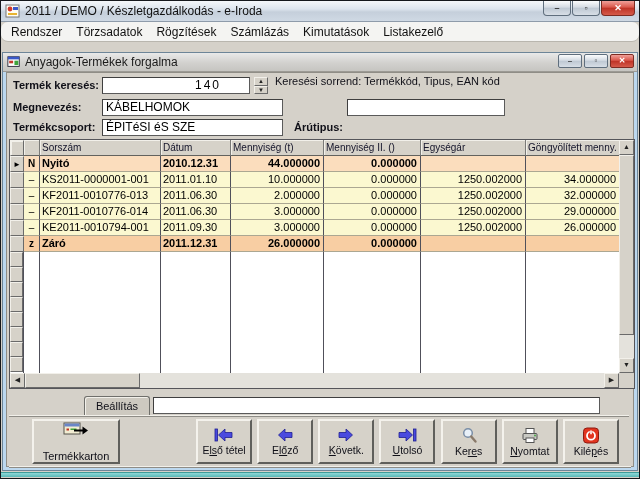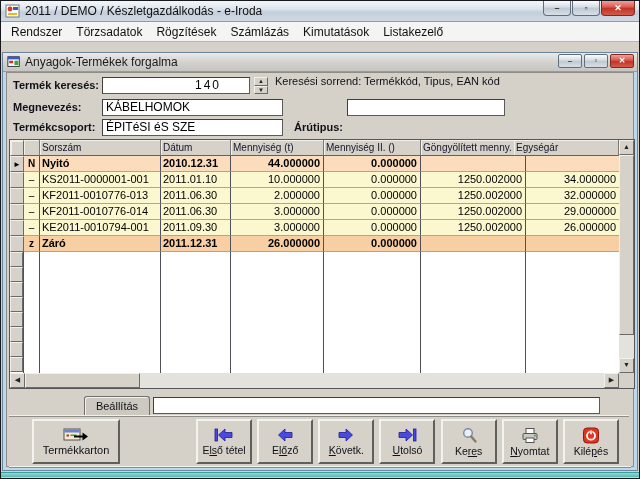--- a/index.html
+++ b/index.html
@@ -14,21 +14,21 @@
     border-bottom:1px solid #8E9BAA; display:flex; align-items:center; padding-left:4px; }
   .title-text { font-size:12px; color:#111; margin-left:4px; white-space:nowrap; }
   .win-controls { position:absolute; right:4px; top:0; display:flex; }
   .wbtn { width:28px; height:15px; margin-left:1px; border:1px solid #5F6E7D; border-top:none;
     border-radius:0 0 4px 4px; background:linear-gradient(#FBFCFD,#D4DBE3 45%,#BEC8D3 50%,#D7DEE6);
     font-size:9px; line-height:14px; text-align:center; color:#333; font-weight:bold; }
   .wbtn.close { width:34px; background:linear-gradient(#F0A099,#D9574B 45%,#BE3326 50%,#D55A4A); border-color:#7D2B22; color:#fff; }
 
   
   .menubar { position:absolute; left:0; top:21px; right:0; height:20px; background:#F4F4F2;
-    border-bottom:1px solid #B9B6AE; display:flex; align-items:center; padding-left:3px; }
+    border-bottom:1px solid #B9B6AE; display:flex; align-items:center; padding-left:3px;border-radius:7px; }
   .menu-item { font-size:12px; color:#111; padding:2px 7px; }
 
   
   .mdi { position:absolute; left:0; top:41px; right:0; bottom:0; background:#D5D1C9; }
   .mdi .teal { position:absolute; left:0; right:0; bottom:1px; height:5px; background:linear-gradient(#8FD9D8,#57B8B6); border-top:1px solid #3E9C9A; }
 
   
   .child { position:absolute; left:1px; right:1px; top:10px; bottom:7px;
     background:#BCD8EF; border:1px solid #6D8598; }
   .child-titlebar { position:relative; height:19px; background:linear-gradient(#E9E9E9,#D2D1CE 55%,#C6C5C1);
@@ -89,21 +89,21 @@
   
   .tab { position:absolute; font-size:11px; color:#101018; text-align:center;
     background:#D6D2C9; border:1px solid #6F6F6B; border-bottom:none; border-radius:3px 3px 0 0;
     box-shadow:inset 1px 1px 0 #F2F0EA; }
   .tab.active { left:14px; top:321px; width:62px; height:22px; line-height:20px; z-index:2; }
   .tab.inactive { left:77px; top:323px; width:66px; height:20px; line-height:18px; background:#CDC9C0; }
   .tab-line { position:absolute; left:2px; right:4px; top:342px; height:2px; background:#8E8C86; border-top:1px solid #F2F0EA; }
   .long-field { position:absolute; left:146px; top:324px; width:447px; height:17px; }
 
   .big-btn { position:absolute; background:#D6D2C9; border:2px solid; border-color:#F4F2EC #5F5F5B #5F5F5B #F4F2EC;
-    display:flex; flex-direction:column; align-items:center; justify-content:center; gap:1px; }
+    display:flex; flex-direction:column; align-items:center; justify-content:space-between; gap:1px; }
   .big-btn .blabel { font-size:11px; color:#101018; white-space:nowrap; line-height:12px; }
   .termekkarton { left:25px; top:346px; width:88px; height:45px; }
   .navrow { position:absolute; left:189px; top:346px; width:423px; height:45px; display:flex; justify-content:space-between;border-radius:12px; }
   .nav-btn { position:relative; width:56px; height:45px; background:#D6D2C9; border:2px solid; border-color:#F4F2EC #5F5F5B #5F5F5B #F4F2EC;
     display:flex; flex-direction:column; align-items:center; justify-content:center; gap:1px; }
   .nav-btn .blabel { font-size:10.5px; color:#101018; white-space:nowrap; line-height:12px; }
   .bottom-groove { position:absolute; left:2px; right:2px; top:393px; height:2px; background:#8E8C86; border-top:1px solid #F2F0EA; }
 </style>
 </head>
 <body>
@@ -172,22 +172,22 @@
 
         <div class="grid">
           <div class="grid-inner">
             <div class="grid-head">
               <div class="hcell sel"></div>
               <div class="hcell mark"></div>
               <div class="hcell c1">Sorszám</div>
               <div class="hcell c2">Dátum</div>
               <div class="hcell c3">Mennyiség (t)</div>
               <div class="hcell c4">Mennyiség II. ()</div>
+              <div class="hcell c5">Egységár</div>
               <div class="hcell c6">Göngyölített menny.</div>
-              <div class="hcell c5">Egységár</div>
             </div>
             <div>
                 <div class="grid-row bold" style="background: rgb(251, 221, 189);">
                   <div class="cell sel"><span class="cur">►</span></div>
                   <div class="cell mark">N</div>
                   <div class="cell c1">Nyitó</div>
                   <div class="cell c2">2010.12.31</div>
                   <div class="cell c3 num">44.000000</div>
                   <div class="cell c4 num">0.000000</div>
                   <div class="cell c5 num"></div>

